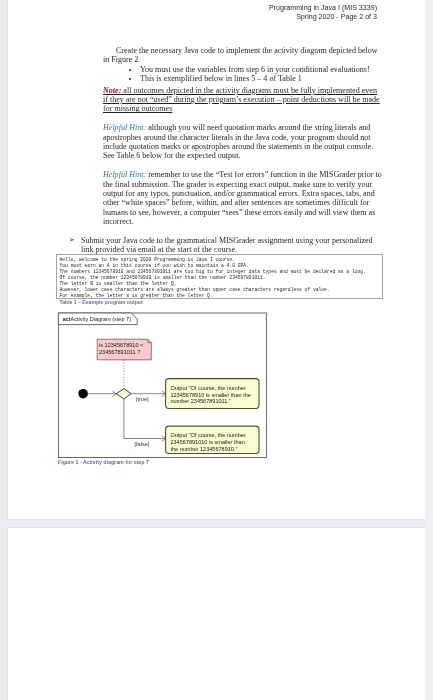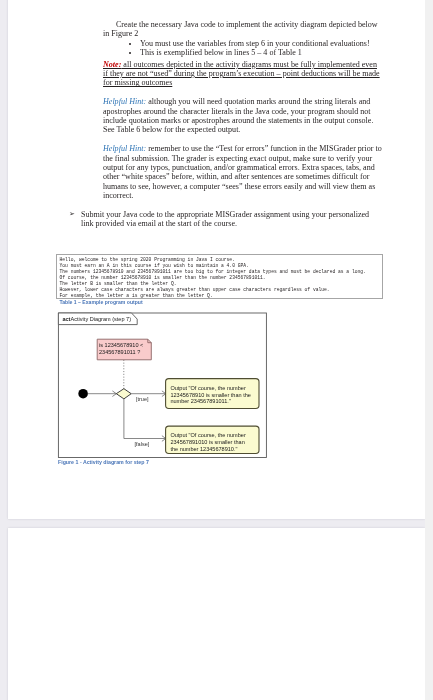--- a/index.html
+++ b/index.html
@@ -29,30 +29,34 @@
 .dnote{font-family:"Liberation Sans",sans-serif;font-size:5.55px;fill:#1a1a1a;}
 .dguard{font-family:"Liberation Sans",sans-serif;font-size:5.55px;fill:#333333;}
 .dact{font-family:"Liberation Sans",sans-serif;font-size:5.55px;fill:#1a1a1a;}
 .cap{position:absolute;font-family:"Liberation Sans",sans-serif;font-size:5.1px;color:#4a76b8;font-weight:bold;white-space:nowrap;}
 </style>
 </head>
 <body>
 
 <div class="viewer">
  <div class="page" id="page2">
-  <div class="body" style="top:200px;">
+  <div class="hdr" style="top:184px;">
+    <span>Programming in Java I (MIS 3339)</span><br>
+    <span>Spring 2020 - Page 2 of 3</span>
+  </div>
+  <div class="body" style="top:226px;">
    <p class="p-first">Create the necessary Java code to implement the activity diagram depicted below in Figure 2</p>
    <ul class="bul">
      <li>You must use the variables from step 6 in your conditional evaluations!</li>
      <li>This is exemplified below in lines 5 – 4 of Table 1</li>
    </ul>
    <p class="p-note"><span class="note-lbl">Note:</span><span> all outcomes depicted in the activity diagrams must be fully implemented even if they are not “used” during the program’s execution – point deductions will be made for missing outcomes</span></p>
    <p class="p-hint"><span class="hint-lbl">Helpful Hint:</span><span> although you will need quotation marks around the string literals and apostrophes around the character literals in the Java code, your program should not include quotation marks or apostrophes around the statements in the output console. See Table 6 below for the expected output.</span></p>
    <p class="p-hint"><span class="hint-lbl">Helpful Hint:</span><span> remember to use the “Test for errors” function in the MISGrader prior to the final submission. The grader is expecting exact output, make sure to verify your output for any typos, punctuation, and/or grammatical errors. Extra spaces, tabs, and other “white spaces” before, within, and after sentences are sometimes difficult for humans to see, however, a computer “sees” these errors easily and will view them as incorrect.</span></p>
-   <p class="p-arrow"><span class="arrow-bullet">➢</span><span>Submit your Java code to the appropriate MISGrader assignment using your personalized link provided via email at the start of the course.</span></p>
+   <p class="p-arrow"><span class="arrow-bullet">➢</span><span>Submit your Java code to the grammatical MISGrader assignment using your personalized link provided via email at the start of the course.</span></p>
   </div>
   <div class="codebox" style="left:48px;top:433.5px;width:322px;height:41px;font-size:4.65px;line-height:6.1px;padding:2px 0 0 2.5px;"><div>Hello, welcome to the spring 2020 Programming in Java I course.</div><div>You must earn an A in this course if you wish to maintain a 4.0 GPA.</div><div>The numbers 12345678910 and 234567891011 are too big to for integer data types and must be declared as a long.</div><div>Of course, the number 12345678910 is smaller than the number 234567891011.</div><div>The letter B is smaller than the letter Q.</div><div>However, lower case characters are always greater than upper case characters regardless of value.</div><div>For example, the letter a is greater than the letter Q.</div></div>
   <svg class="diagram" style="left:50px;top:490.5px;" width="220" height="152" viewBox="0 0 220 152">
    <rect x="0.4" y="2.0" width="208" height="144.5" fill="none" stroke="#595959" stroke-width="0.9"></rect>
    <path d="M0.4 2.0 L73.5 2.0 L79.2 8.1 L79.2 13.6 L0.4 13.6 Z" fill="#ffffff" stroke="#595959" stroke-width="0.9"></path>
    <text x="4.4" y="10.4" class="dlbl" font-weight="bold">act</text>
    <text x="12.6" y="10.4" class="dlbl">Activity Diagram (step 7)</text>
 
    <line x1="65.8" y1="48.8" x2="65.8" y2="81.3" stroke="#7a7a7a" stroke-width="0.9" stroke-dasharray="1.1 1.7"></line>
 

